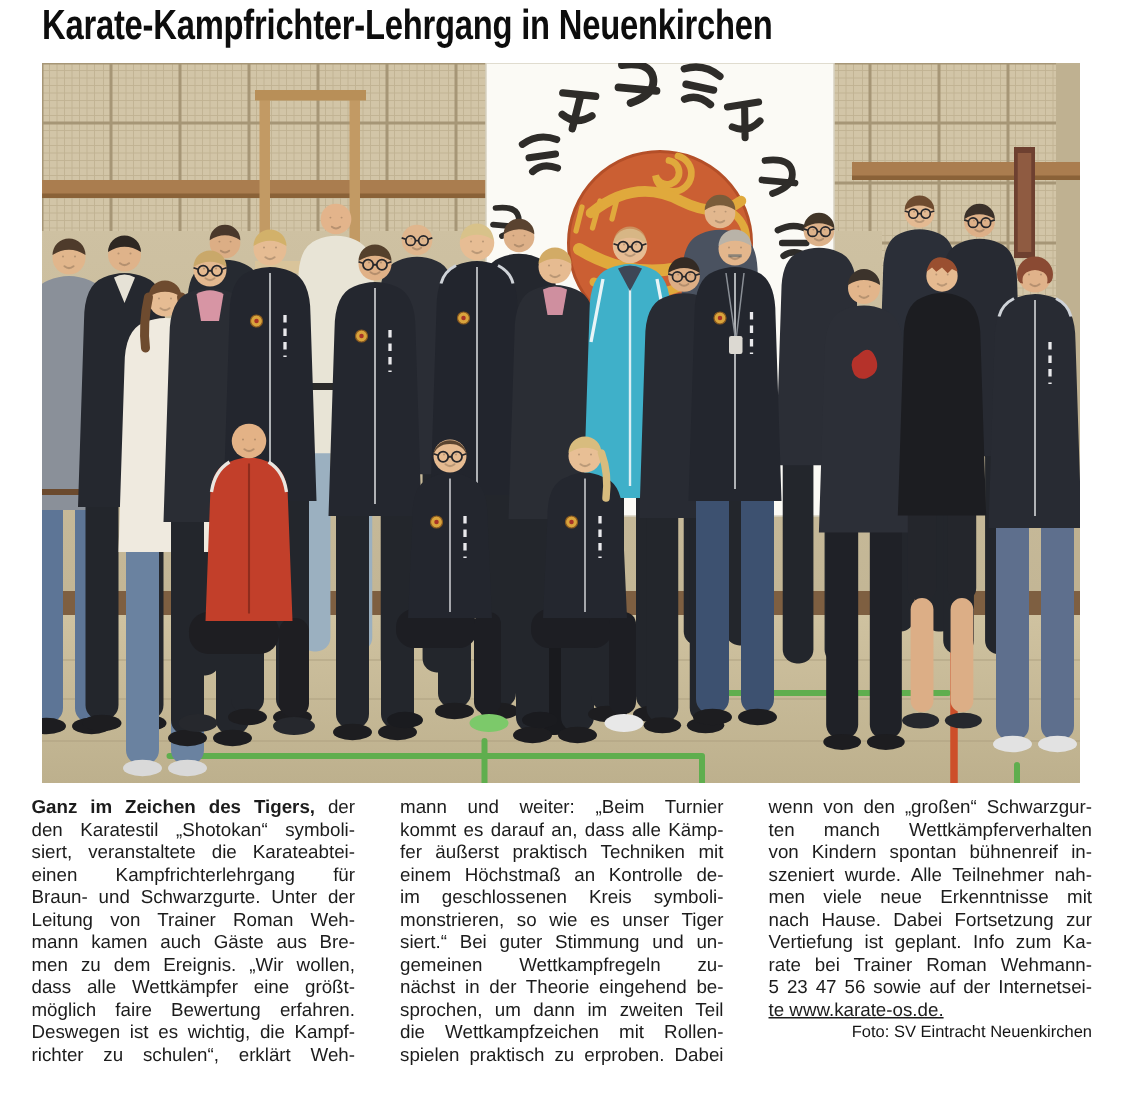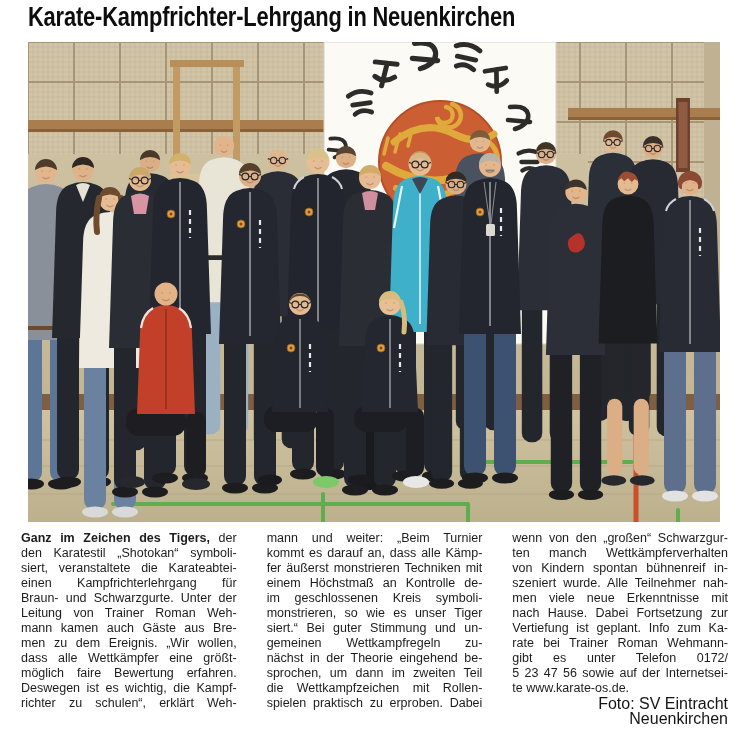--- a/index.html
+++ b/index.html
@@ -15,22 +15,22 @@
     position:absolute;left:21px;top:531px;width:707px;
     display:flex;gap:30px;color:#1c1c1c;
   }
   .col{width:227px;}
   .tl{
     height:15px;line-height:15px;font-size:12.5px;
     text-align:justify;text-align-last:justify;
     white-space:nowrap;overflow:visible;
   }
   .tl b{font-weight:700;}
-  .tl-left{height:15px;line-height:15px;font-size:12.5px;text-align:left;}
-  .credit{height:15px;line-height:15px;font-size:16px;text-align:right;color:#141414;}
+  .tl-left{height:15px;line-height:15px;font-size:12.5px;text-align:left;text-decoration:underline;}
+  .credit{height:15px;line-height:15px;font-size:11px;text-align:right;color:#141414;}
 </style>
 </head>
 <body>
 
 <div class="headline">Karate-Kampfrichter-Lehrgang in Neuenkirchen</div>
 
 <div class="photo-wrap">
 <svg width="692" height="480" viewBox="0 0 692 480" xmlns="http://www.w3.org/2000/svg">
   <defs>
     <pattern id="tiles" width="46" height="40" patternUnits="userSpaceOnUse">
@@ -419,21 +419,21 @@
         <div class="tl">dass alle Wettkämpfer eine größt-</div>
         <div class="tl">möglich faire Bewertung erfahren.</div>
         <div class="tl">Deswegen ist es wichtig, die Kampf-</div>
         <div class="tl">richter zu schulen“, erklärt Weh-</div>
       </div>
   </div>
   <div class="col">
     <div>
         <div class="tl">mann und weiter: „Beim Turnier</div>
         <div class="tl">kommt es darauf an, dass alle Kämp-</div>
-        <div class="tl">fer äußerst monstrieren Techniken mit</div>
+        <div class="tl">fer äußerst praktisch Techniken mit</div>
         <div class="tl">einem Höchstmaß an Kontrolle de-</div>
         <div class="tl">im geschlossenen Kreis symboli-</div>
         <div class="tl">monstrieren, so wie es unser Tiger</div>
         <div class="tl">siert.“ Bei guter Stimmung und un-</div>
         <div class="tl">gemeinen Wettkampfregeln zu-</div>
         <div class="tl">nächst in der Theorie eingehend be-</div>
         <div class="tl">sprochen, um dann im zweiten Teil</div>
         <div class="tl">die Wettkampfzeichen mit Rollen-</div>
         <div class="tl">spielen praktisch zu erproben. Dabei</div>
       </div>
@@ -441,19 +441,18 @@
   <div class="col">
     <div>
         <div class="tl">wenn von den „großen“ Schwarzgur-</div>
         <div class="tl">ten manch Wettkämpferverhalten</div>
         <div class="tl">von Kindern spontan bühnenreif in-</div>
         <div class="tl">szeniert wurde. Alle Teilnehmer nah-</div>
         <div class="tl">men viele neue Erkenntnisse mit</div>
         <div class="tl">nach Hause. Dabei Fortsetzung zur</div>
         <div class="tl">Vertiefung ist geplant. Info zum Ka-</div>
         <div class="tl">rate bei Trainer Roman Wehmann-</div>
-        <div class="tl">gibt es unter Telefon 0172/</div>
         <div class="tl">5 23 47 56 sowie auf der Internetsei-</div>
       </div>
     <div class="tl-left">te www.karate-os.de.</div>
     <div class="credit">Foto: SV Eintracht Neuenkirchen</div>
   </div>
 </div>
 
 </body></html>

